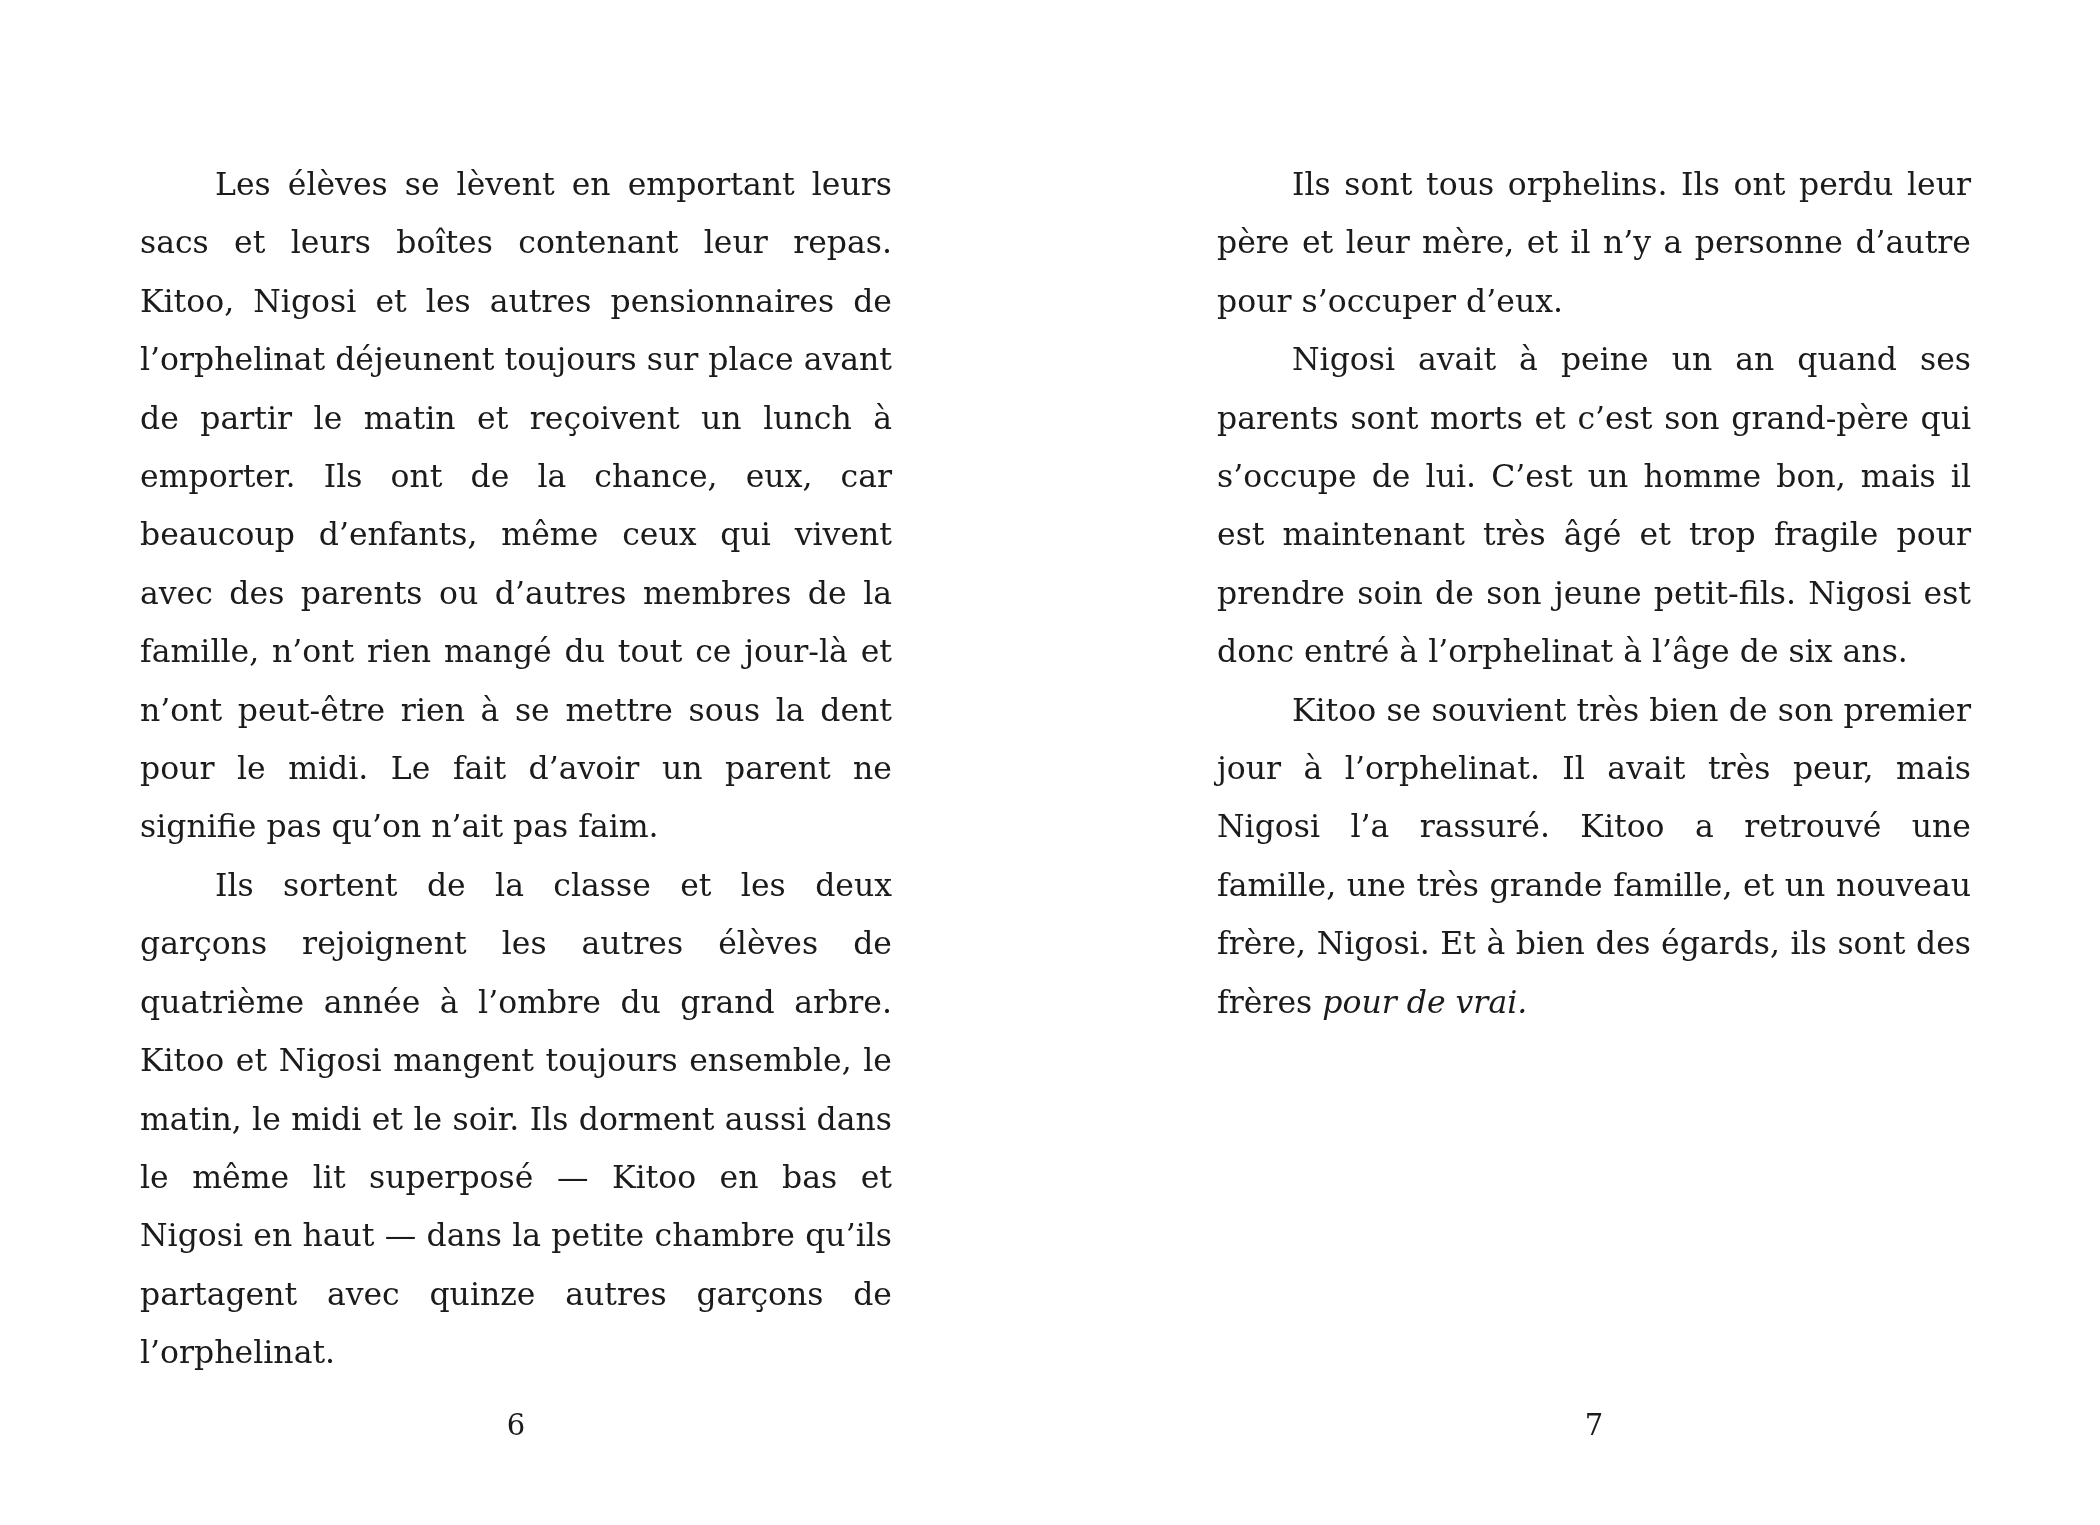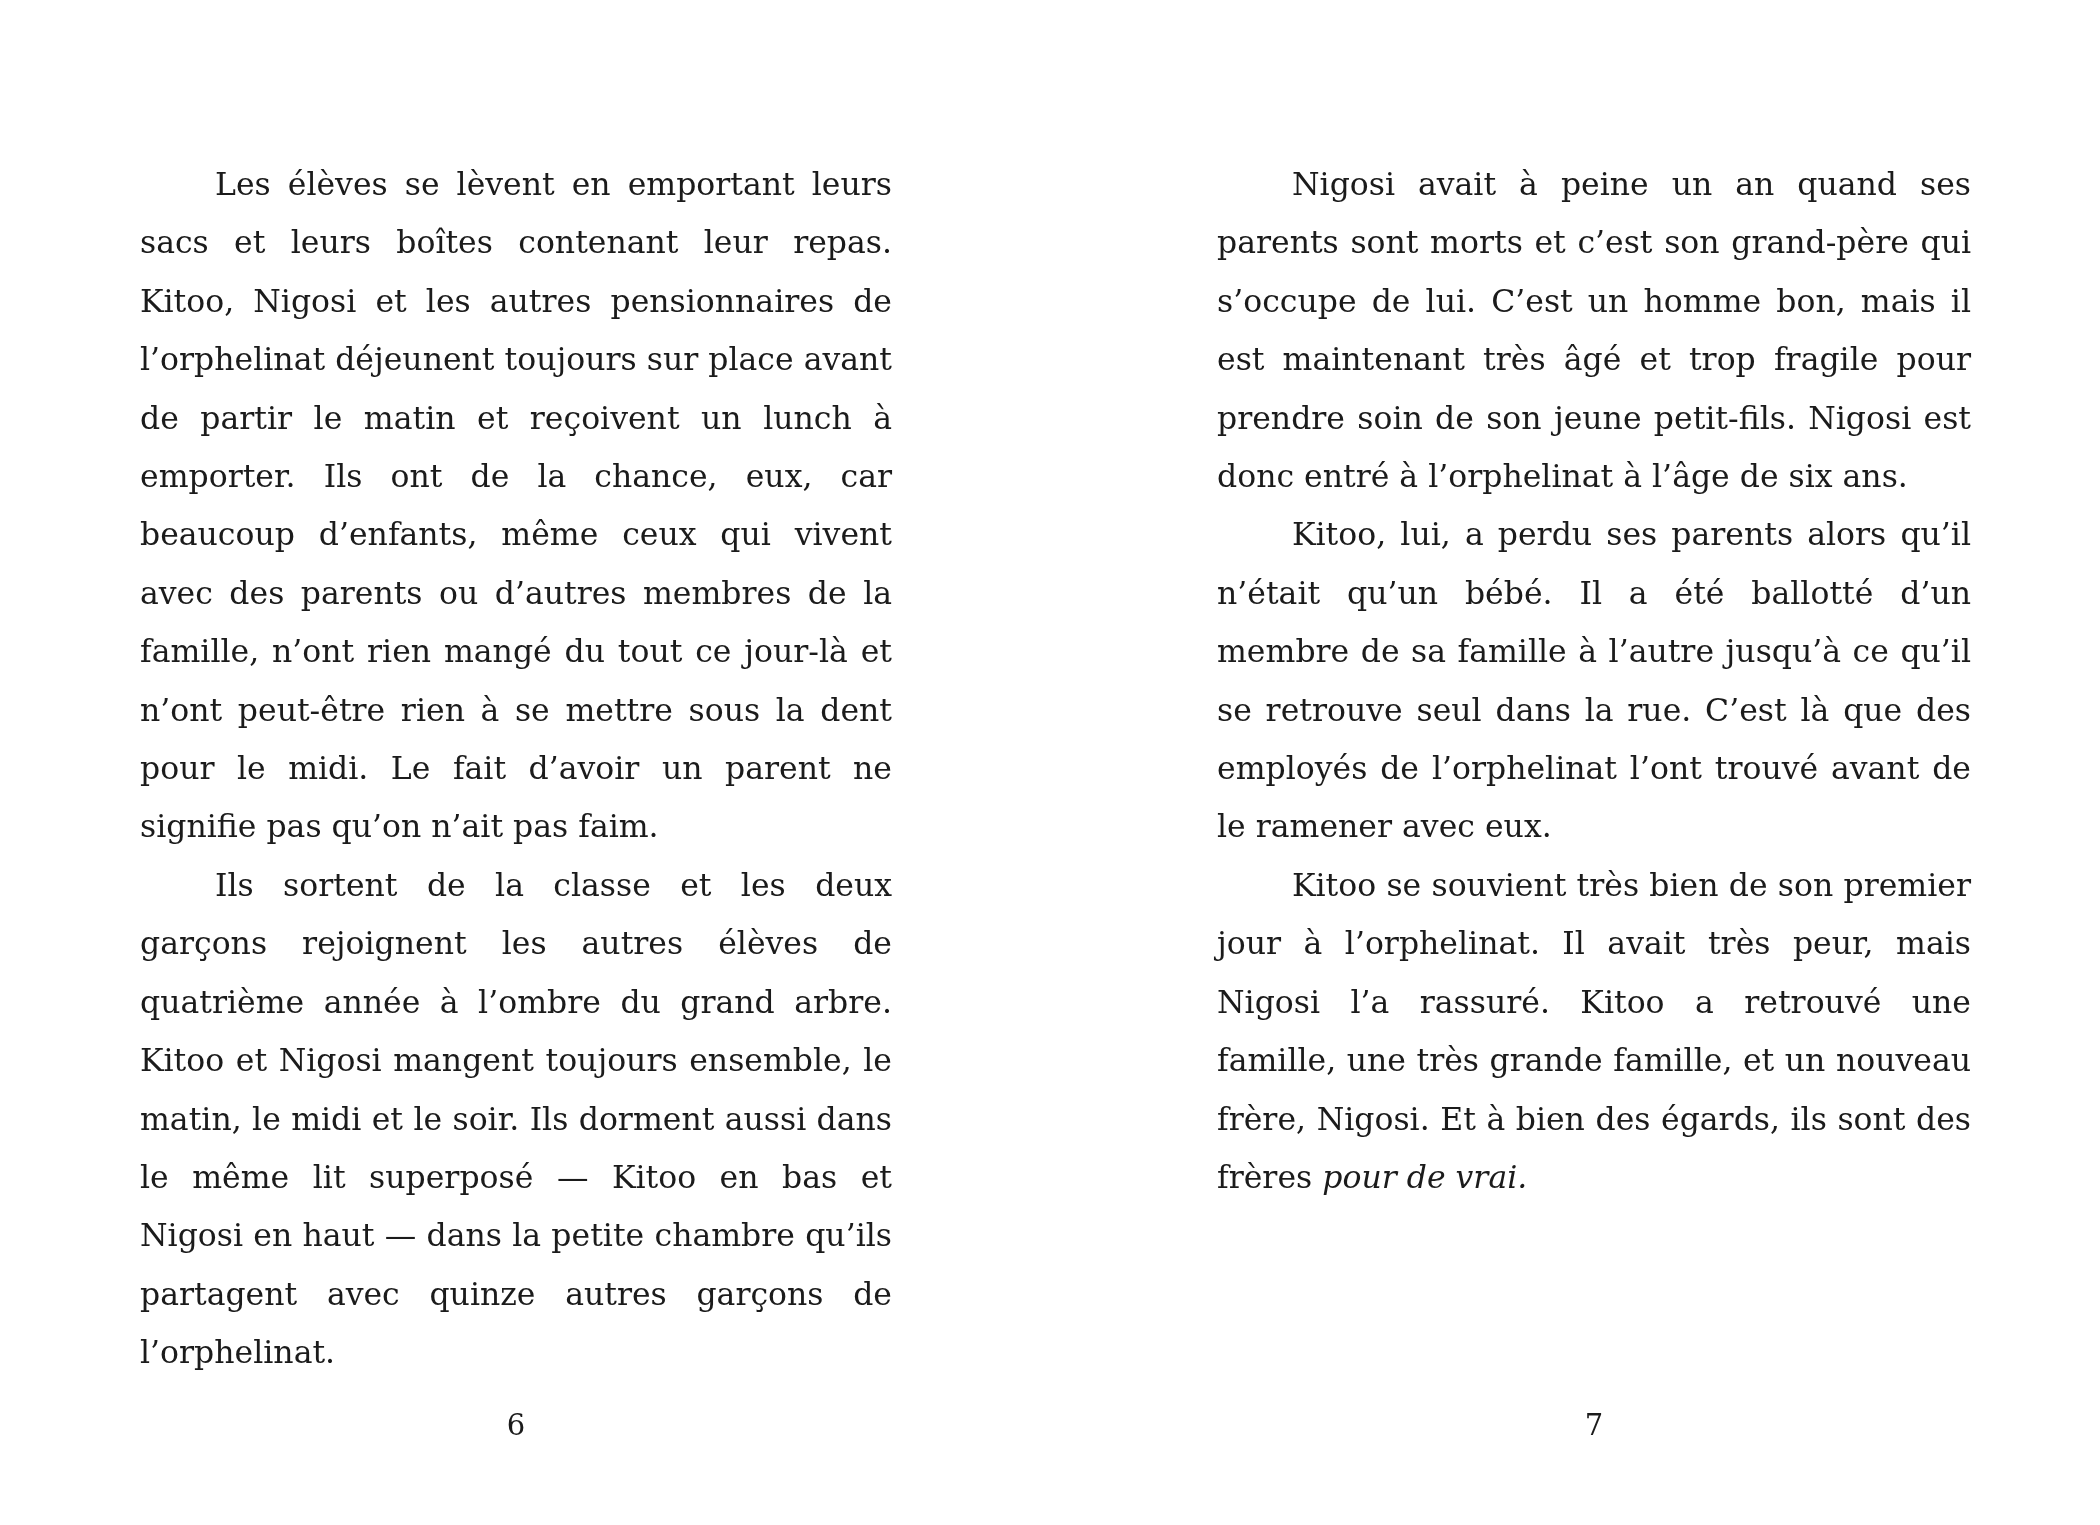--- a/index.html
+++ b/index.html
@@ -64,20 +64,20 @@
   <section class="page page-left">
     <div class="text-block">
       <p>Les élèves se lèvent en emportant leurs sacs et leurs boîtes contenant leur repas. Kitoo, Nigosi et les autres pensionnaires de l’orphelinat déjeunent toujours sur place avant de partir le matin et reçoivent un lunch à emporter. Ils ont de la chance, eux, car beaucoup d’enfants, même ceux qui vivent avec des parents ou d’autres membres de la famille, n’ont rien mangé du tout ce jour-là et n’ont peut-être rien à se mettre sous la dent pour le midi. Le fait d’avoir un parent ne signifie pas qu’on n’ait pas faim.</p>
       <p>Ils sortent de la classe et les deux garçons rejoignent les autres élèves de quatrième année à l’ombre du grand arbre. Kitoo et Nigosi mangent toujours ensemble, le matin, le midi et le soir. Ils dorment aussi dans le même lit superposé — Kitoo en bas et Nigosi en haut — dans la petite chambre qu’ils partagent avec quinze autres garçons de l’orphelinat.</p>
     </div>
     <div class="page-number">6</div>
   </section>
 
   <section class="page page-right">
     <div class="text-block">
+      <p>Ils sont tous orphelins. Ils ont perdu leur père et leur mère, et il n’y a personne d’autre pour s’occuper d’eux.</p>
       <p>Nigosi avait à peine un an quand ses parents sont morts et c’est son grand-père qui s’occupe de lui. C’est un homme bon, mais il est maintenant très âgé et trop fragile pour prendre soin de son jeune petit-fils. Nigosi est donc entré à l’orphelinat à l’âge de six ans.</p>
-      <p>Kitoo, lui, a perdu ses parents alors qu’il n’était qu’un bébé. Il a été ballotté d’un membre de sa famille à l’autre jusqu’à ce qu’il se retrouve seul dans la rue. C’est là que des employés de l’orphelinat l’ont trouvé avant de le ramener avec eux.</p>
       <p><span>Kitoo se souvient très bien de son premier jour à l’orphelinat. Il avait très peur, mais Nigosi l’a rassuré. Kitoo a retrouvé une famille, une très grande famille, et un nouveau frère, Nigosi. Et à bien des égards, ils sont des frères </span><span class="italic">pour de vrai.</span></p>
     </div>
     <div class="page-number">7</div>
   </section>
 
 </div>
 
 </body></html>

